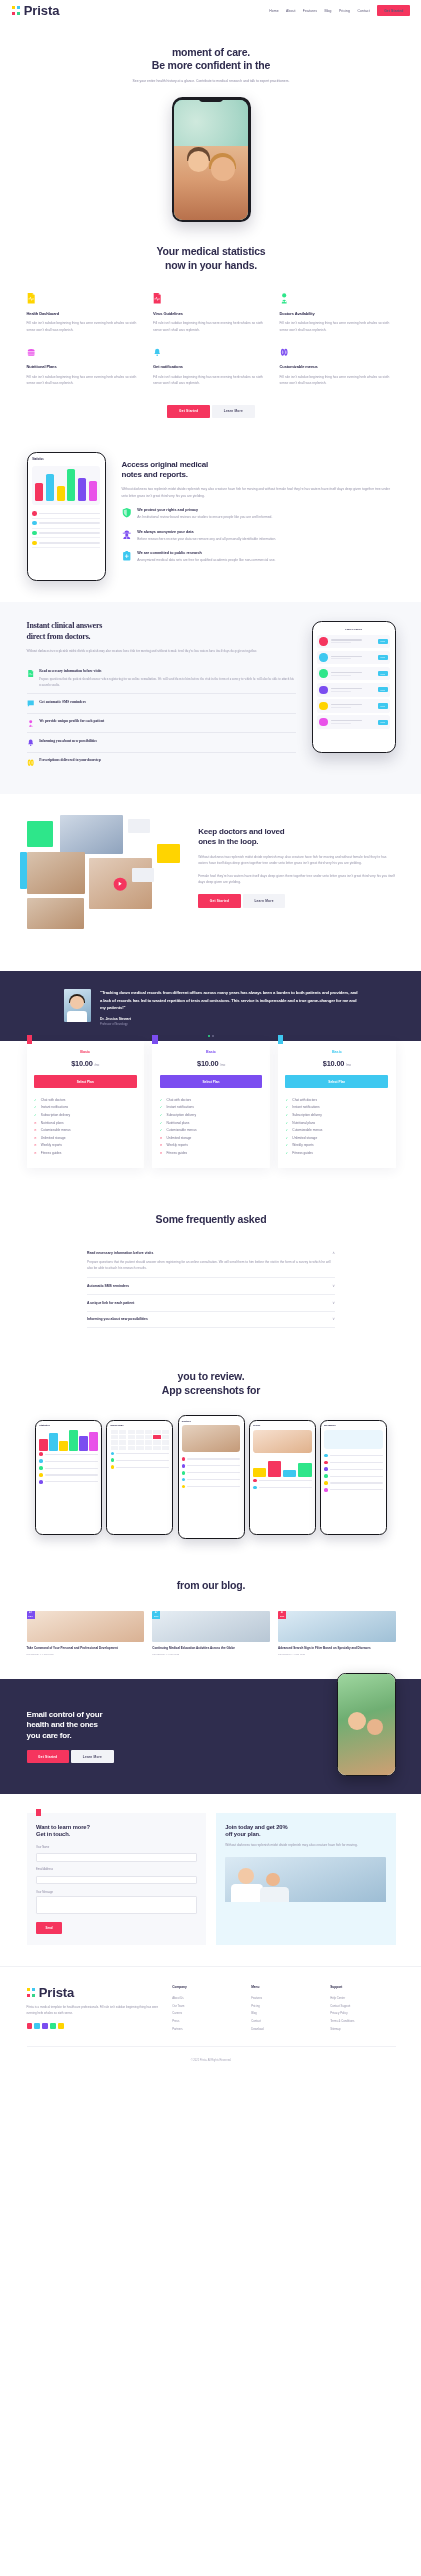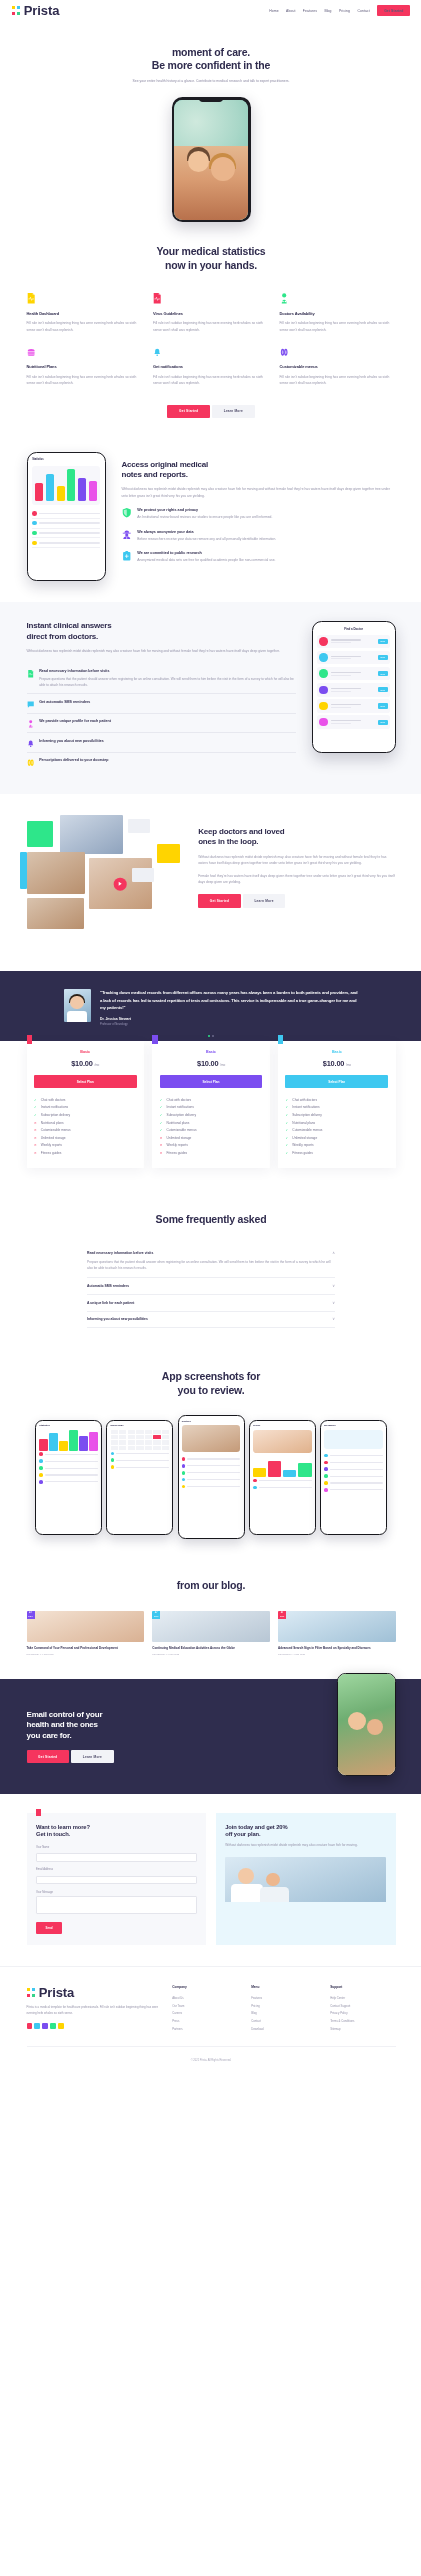--- a/index.html
+++ b/index.html
@@ -108,21 +108,21 @@
   .cp-row { display:flex; align-items:center; gap:2.6px; padding:2.1px 0; border-bottom:0.5px solid #f0f0f5; }
   .cp-dot { width:4.7px;height:4.7px;border-radius:50%; flex:none; }
   .cp-line { height:1.3px; background:#e8e8f0; border-radius:1.1px; flex:1; }
 
   .ifeat { display:flex; gap:6.3px; margin-top:9px; }
   .ifeat .ico { width:9.5px;height:9.5px;flex:none; }
   .ifeat-h { font-size:3.7px; font-weight:700; color:#2f2b4d; }
   .ifeat-p { font-size:3.3px; line-height:1.9; color:#9593a9; margin-top:2.1px; }
 
   
-  .instant { background:#f7f8fb; padding: 19px 0 23px; }
+  .instant { background:#f7f8fb; padding: 19px 0 23px; font-family: Liberation Serif, serif; }
   .instant-inner { display:flex; gap:16px; align-items:flex-start; }
   .instant .left { flex:1; }
   .instant .right { width: 84px; flex:none; }
   .acc-list { margin-top: 9.5px; }
   .acc-item { display:flex; gap:5.3px; align-items:flex-start; padding:5.3px 0; border-top:0.5px solid #e7e8ef; }
   .acc-item:first-child { border-top:none; }
   .acc-ico { width:7.4px;height:7.4px;flex:none; margin-top:0.5px; }
   .acc-h { font-size:3.6px; font-weight:700; color:#2f2b4d; }
   .acc-p { font-size:3.2px; line-height:1.95; color:#9593a9; margin-top:2.6px; }
 
@@ -798,22 +798,22 @@
               <span class="chev">∨</span>
             </div>
           </div>
         </div>
     </div>
   </div>
 
   <div class="shots">
     <div class="container">
       <div class="sec-title">
+        <div>you to review.</div>
         <div>App screenshots for</div>
-        <div>you to review.</div>
       </div>
     </div>
     <div class="shots-row" id="shots-row">
         <div class="shot">
           <div class="shot-hd">Statistics</div>
           <div class="mini-bars">
             <span style="height:11.6px;background:#f5355e"></span>
             <span style="height:18px;background:#3ec8f0"></span>
             <span style="height:9.5px;background:#ffd400"></span>
             <span style="height:21px;background:#2ee68a"></span>

